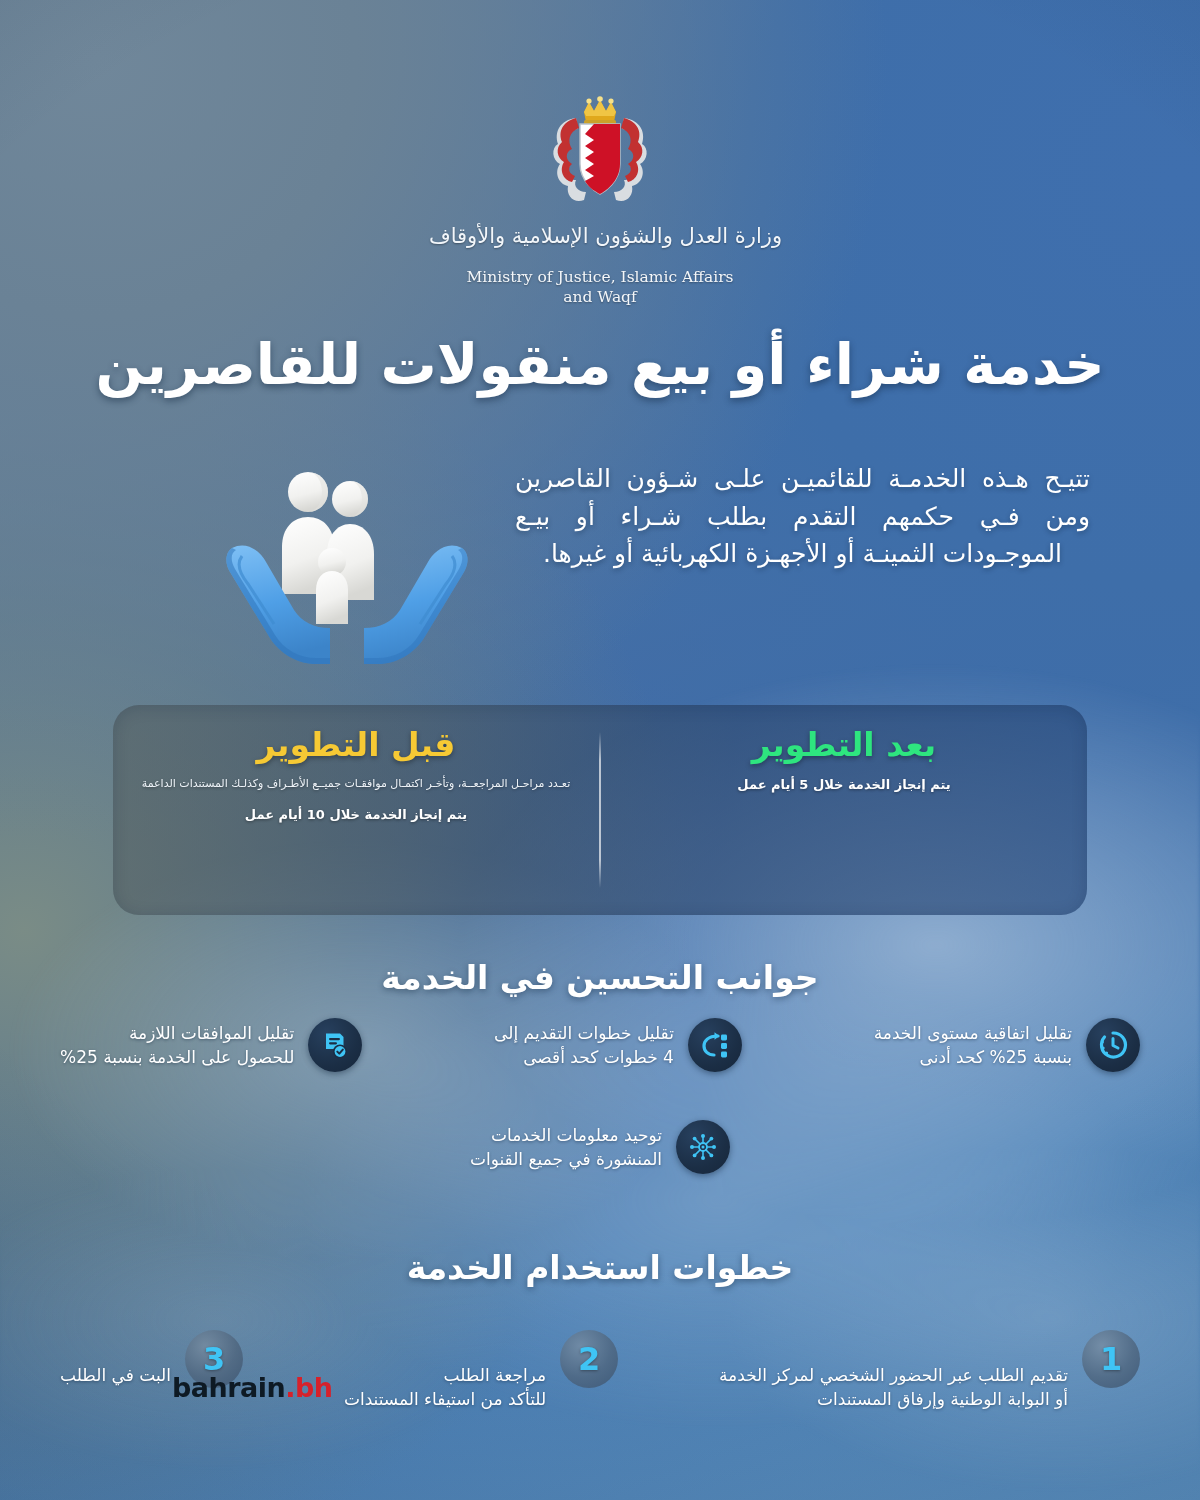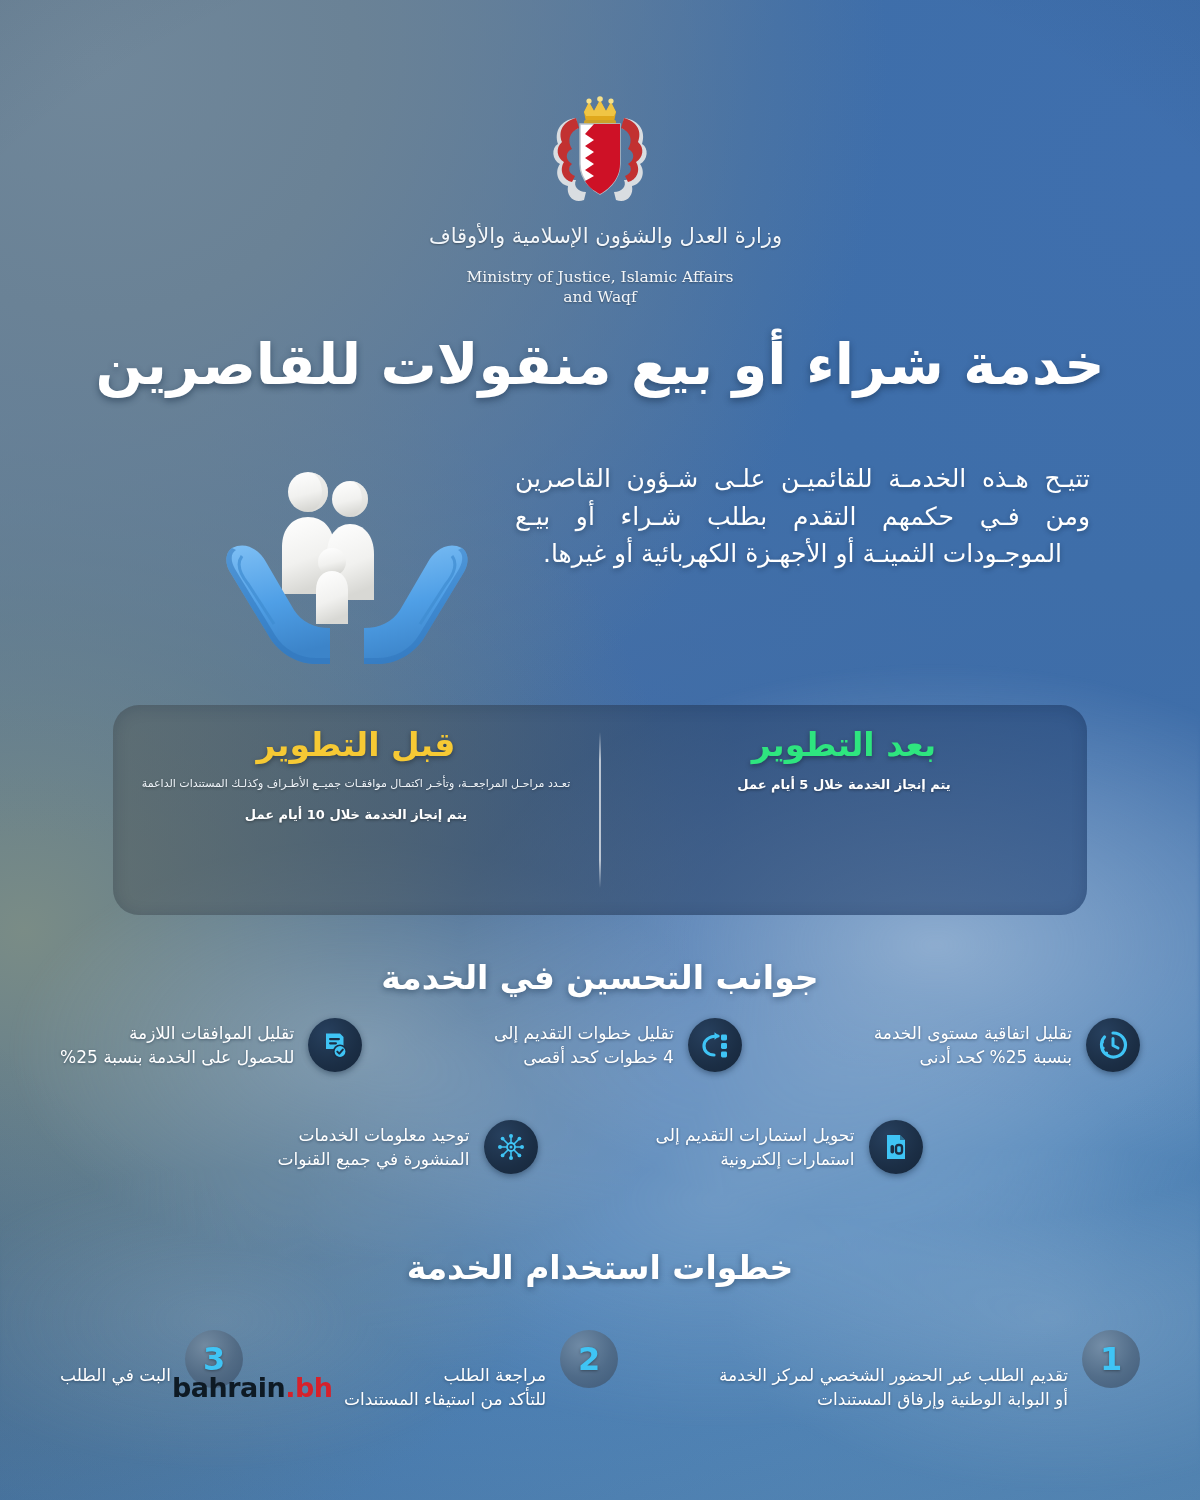--- a/index.html
+++ b/index.html
@@ -287,32 +287,20 @@
         </svg>
       </div>
       <div class="imp-tx">تقليل الموافقات اللازمة
 للحصول على الخدمة بنسبة 25%</div>
     </div>
 
   </div>
 
   <div class="imp-row" id="imp-row-2">
 
-    <div class="imp-item">
-      <div class="imp-ic">
-        <svg width="32" height="32" viewBox="0 0 32 32">
-          <path d="M7 4 H20 L25 9 V28 H7 Z" fill="#3fc4f5"></path>
-          <path d="M20 4 L20 9 L25 9 Z" fill="#1b2e45" opacity=".55"></path>
-          <rect x="10.5" y="14" width="3.6" height="8.5" rx="1.8" fill="#1b2e45"></rect>
-          <rect x="16" y="14" width="6" height="8.5" rx="2.4" fill="none" stroke="#1b2e45" stroke-width="2.4"></rect>
-        </svg>
-      </div>
-      <div class="imp-tx">تحويل استمارات التقديم إلى
-استمارات إلكترونية</div>
-    </div>
 
     <div class="imp-item">
       <div class="imp-ic">
         <svg width="32" height="32" viewBox="0 0 32 32">
           <circle cx="16" cy="16" r="4" fill="none" stroke="#3fc4f5" stroke-width="1.8"></circle>
           <circle cx="16" cy="16" r="1.5" fill="#3fc4f5"></circle>
           <g stroke="#3fc4f5" stroke-width="1.6" stroke-linecap="round">
             <path d="M16 12 L16 6"></path>
               <path d="M16 20 L16 26"></path>
             <path d="M12 16 L6 16"></path>

